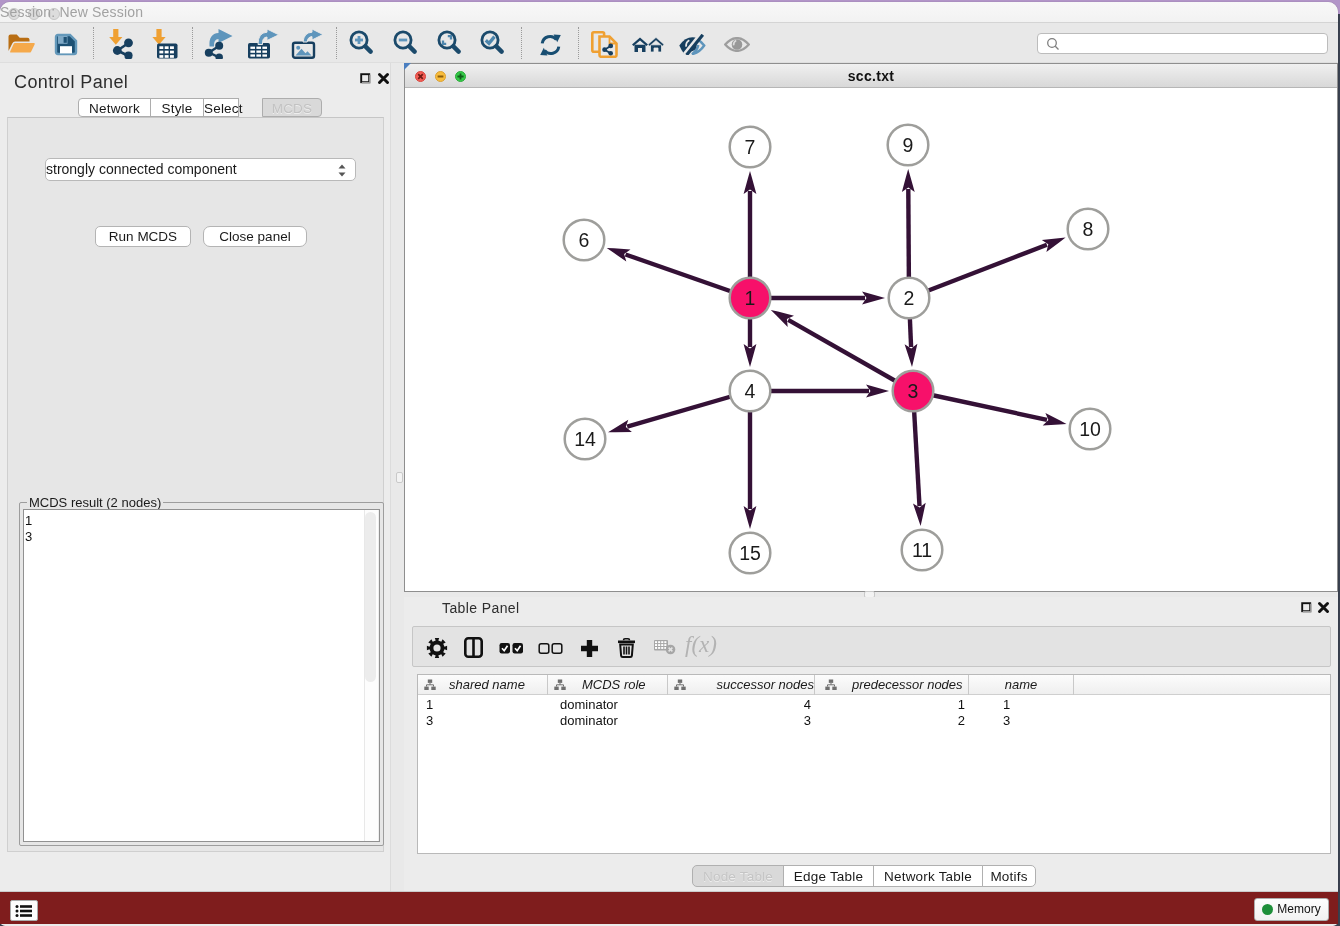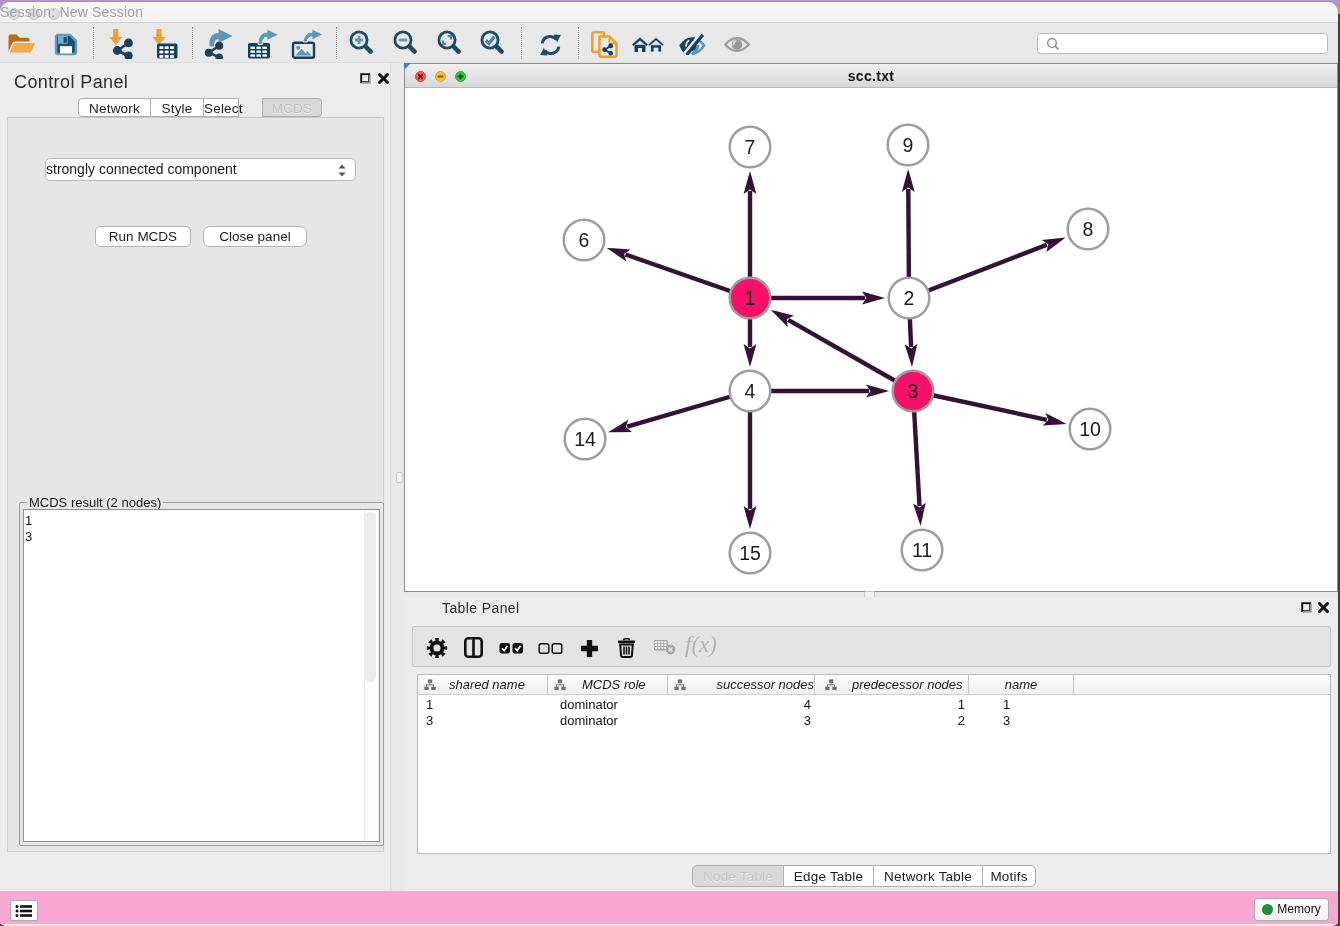--- a/index.html
+++ b/index.html
@@ -53,21 +53,21 @@
 #tpanel { position:absolute; left:404px; top:597px; width:934px; height:294px; background:#ececec; }
 #tphead { position:absolute; left:14px; top:3px; font-size:14px; letter-spacing:0.4px; color:#2e2e2e;margin-left:24px; }
 #tptoolbar { position:absolute; left:8px; top:29px; width:919px; height:41px; background:#e3e3e3; border:1px solid #c6c6c6; border-radius:2px; }
 #tptable { position:absolute; left:13px; top:77px; width:914px; height:180px; background:#ffffff; border:1px solid #b9b9b9; }
 #thead { position:absolute; left:0; top:0; width:100%; height:20px; background:linear-gradient(#fcfcfc,#efefef); border-bottom:1px solid #cfcfcf;font-style:italic; }
 .th { position:absolute; top:0; height:20px; font-size:13px; color:#1a1a1a; text-align:center; line-height:20px; border-right:1px solid #c9c9c9; }
 .td { position:absolute; font-size:13px; color:#111; height:16px; line-height:16px; }
 #tptabs { position:absolute; left:288px; top:268px; height:22px; }
 .btab { position:absolute; top:0; height:22px; font-size:13.5px; letter-spacing:0.2px; color:#1a1a1a; text-align:center; line-height:22px; background:#ffffff; border:1px solid #b0b0b0; }
 
-#statusbar { position:absolute; left:0; top:891px; width:1338px; height:33px; background:#f9a8d4; border-top:1px solid #cbcbcb;padding-left:22px; }
+#statusbar { position:absolute; left:0; top:891px; width:1338px; height:33px; background:#7f1d1d; border-top:1px solid #cbcbcb;padding-left:22px; }
 #listbtn { position:absolute; left:10px; top:8px; width:28px; height:21px; background:#fdfdfd; border:1px solid #ababab; border-radius:2px; }
 #membtn { position:absolute; left:1254px; top:6px; width:75px; height:23px; background:linear-gradient(#fdfdfd,#f2f2f2); border:1px solid #adadad; border-radius:3px; font-size:12px; color:#111; text-align:center; line-height:21px; }
 #memdot { display:inline-block; width:11px; height:11px; border-radius:50%; background:#1e8f3a; vertical-align:-1.5px; margin-right:4px; }
 </style>
 </head>
 <body>
 <div id="topstrip"></div>
 <div id="win"></div>
 <div id="titlebar">
   <div class="tl" style="left:8px;"></div>

